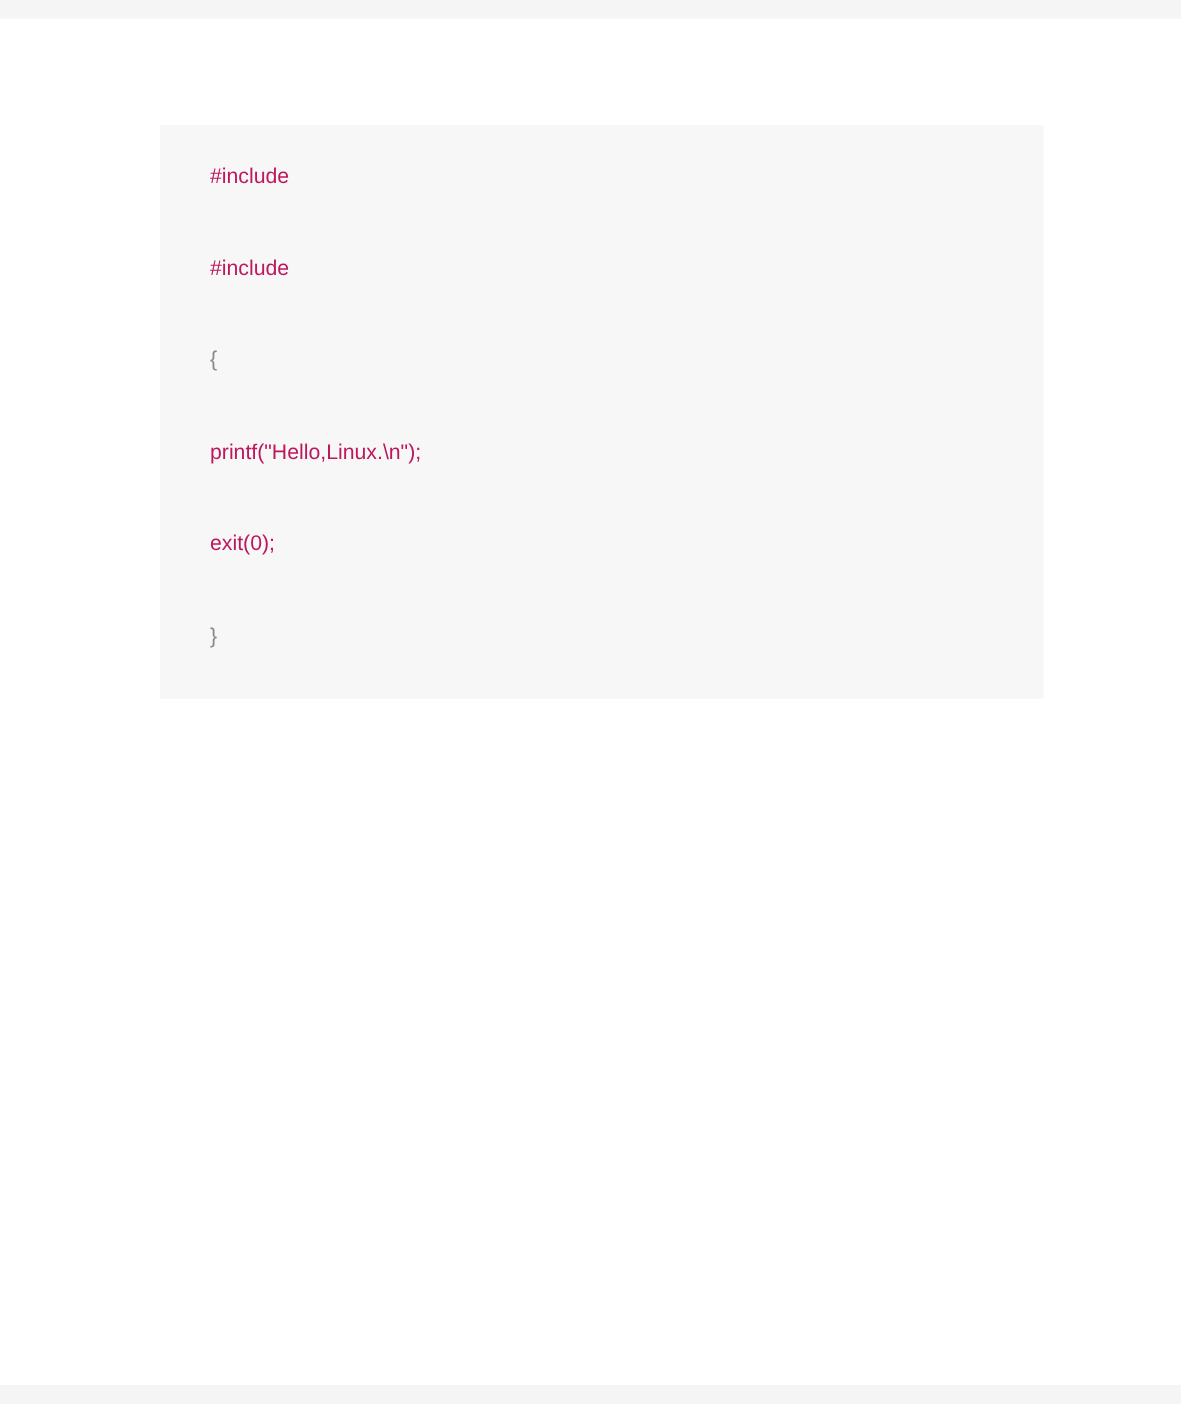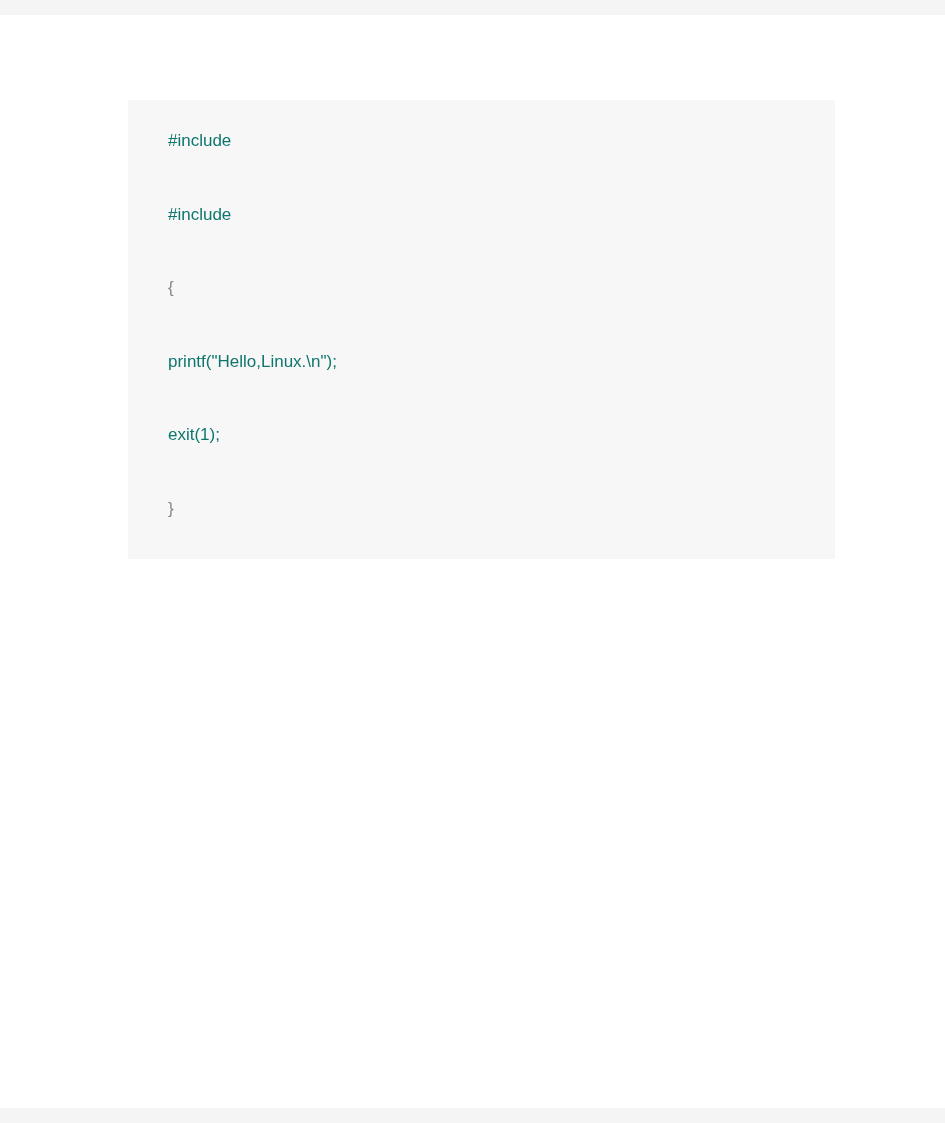--- a/index.html
+++ b/index.html
@@ -21,21 +21,21 @@
       margin: 0 auto;
       padding: 85px 0 0 0;
     }
     .code-block {
       background-color: #f7f7f7;
       margin: 0 110px 0 128px;
       padding: 28px 40px 38px 40px;
     }
     .code-line {
       font-size: 17px;
-      color: #0f766e;
+      color: #be185d;
       line-height: 1.5;
       margin-bottom: 48px;
       font-family: "Segoe UI", "Microsoft YaHei", Arial, sans-serif;
     }
     .code-line:last-child {
       margin-bottom: 0;
     }
     .brace {
       color: #888888;
       font-weight: 300;
@@ -43,16 +43,16 @@
   </style>
 </head>
 <body>
 
 <div class="page">
   <div class="code-block">
     <div class="code-line">#include</div>
     <div class="code-line">#include</div>
     <div class="code-line brace">{</div>
     <div class="code-line">printf("Hello,Linux.\n");</div>
-    <div class="code-line">exit(1);</div>
+    <div class="code-line">exit(0);</div>
     <div class="code-line brace">}</div>
   </div>
 </div>
 
 </body></html>

